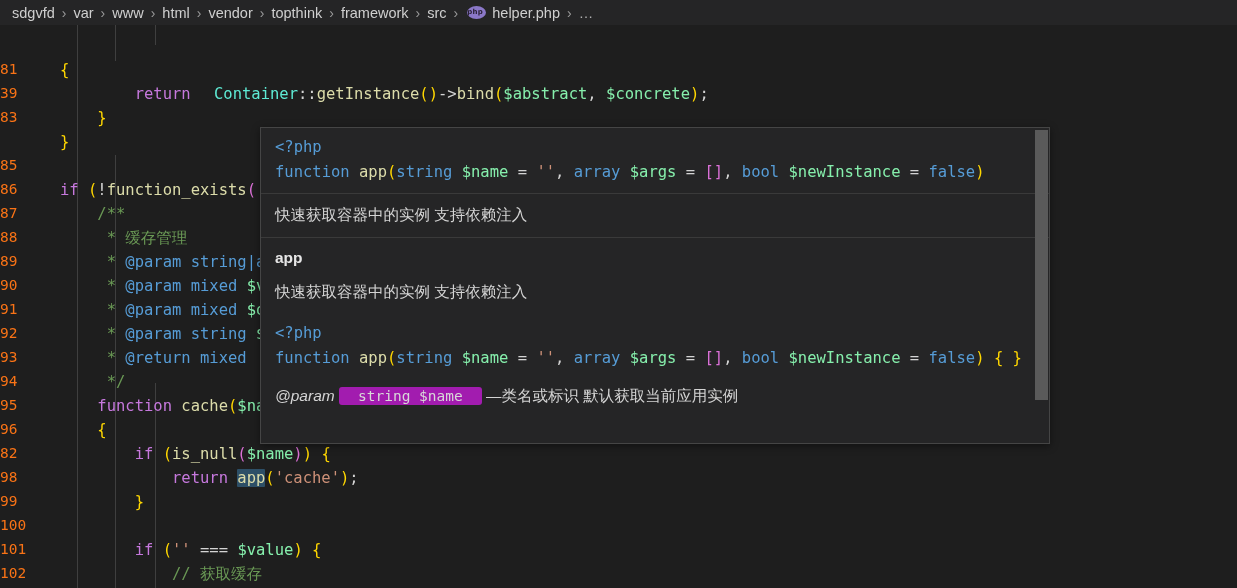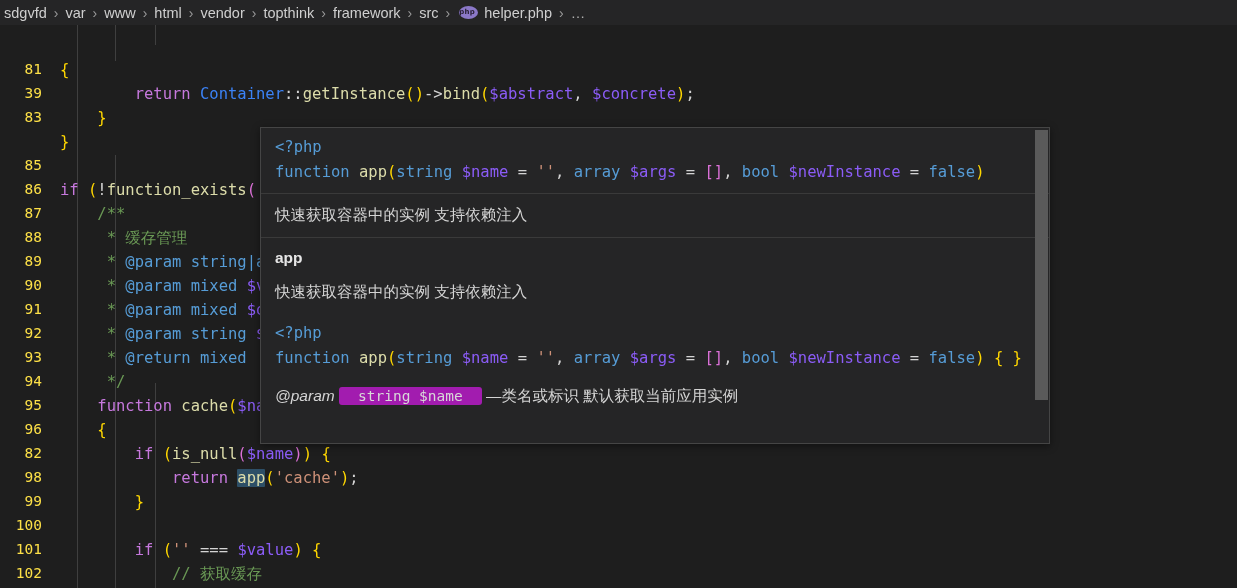--- a/index.html
+++ b/index.html
@@ -9,21 +9,21 @@
     font-family:"DejaVu Sans Mono","Liberation Mono",monospace;
     -webkit-font-smoothing:antialiased;
   }
   #app{position:relative;width:1237px;height:588px;overflow:hidden;background:#1e1e1e;}
 
   
   .breadcrumb{
     position:absolute;left:0;top:0;width:1237px;height:25px;
     background:#252526;
     display:flex;align-items:center;
-    padding-left:4px;box-sizing:border-box;
+    padding-left:12px;box-sizing:border-box;
     font-family:"Liberation Sans","DejaVu Sans",sans-serif;
     font-size:14.5px;color:#a9a9a9;
     white-space:nowrap;
   }
   .crumb{color:#cfcfcf;}
   .crumb-sep{color:#9a9a9a;margin:0 7px;font-size:14px;}
   .php-ico{
     display:inline-block;width:19px;height:13px;margin:0 6px 0 2px;
     position:relative;vertical-align:-2px;
   }
@@ -43,34 +43,34 @@
   .editor{
     position:absolute;left:0;top:25px;width:1237px;height:563px;
     background:#1e1e1e;overflow:hidden;
   }
   .code-layer{position:absolute;left:0;top:0;width:1237px;height:563px;}
   .line{
     position:absolute;left:0;width:1237px;height:24.4px;
     font-size:15.5px;line-height:24.4px;white-space:pre;
   }
   .ln{
-    position:absolute;left:0;width:42px;text-align:right;
-    color:#fde047;font-size:14.5px;
+    position:absolute;left:0;width:42px;
+    color:#f97316;font-size:14.5px;
     font-family:"DejaVu Sans Mono","Liberation Mono",monospace;
   }
   .code{position:absolute;left:60px;color:#d4d4d4;}
 
   
   .guide{position:absolute;width:1px;background:#3f3f3f;}
 
   
   .kw{color:#c678dd;}         
-  .cls{color:#3b82f6;}        
+  .cls{color:#5eead4;margin-left:14px;}        
   .fn{color:#dcdcaa;}         
-  .var{color:#8b5cf6;}        
+  .var{color:#86efac;}        
   .pun{color:#d4d4d4;}
   .brc1{color:#ffd700;}
   .brc2{color:#da70d6;}
   .str{color:#ce9178;}
   .cmt{color:#6a9955;}
   .doc{color:#6a9955;}
   .doctag{color:#569cd6;}
   .hl{background:#2d4f67;border-radius:1px;}
 
   

